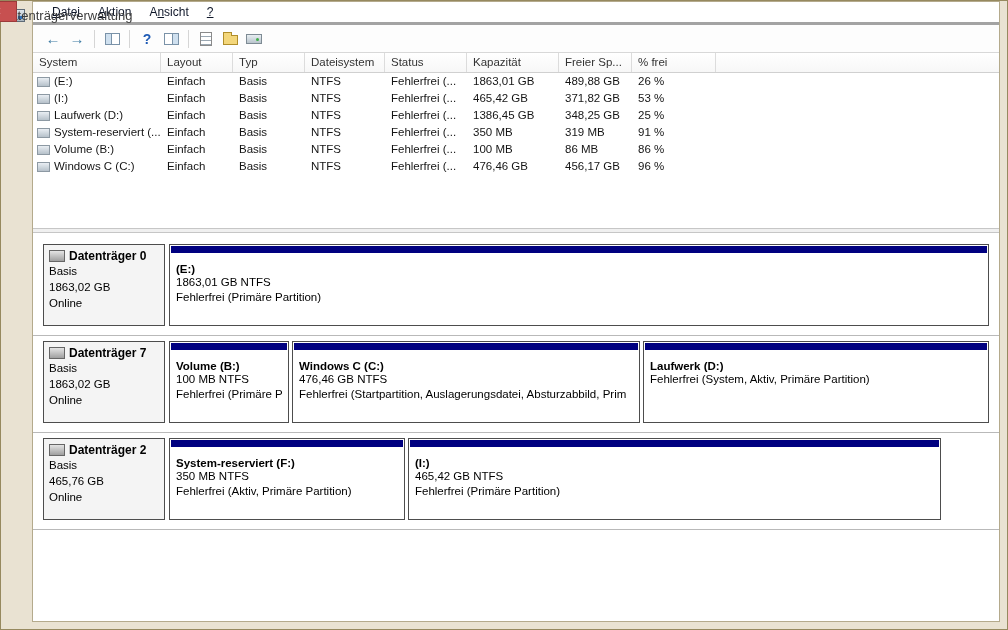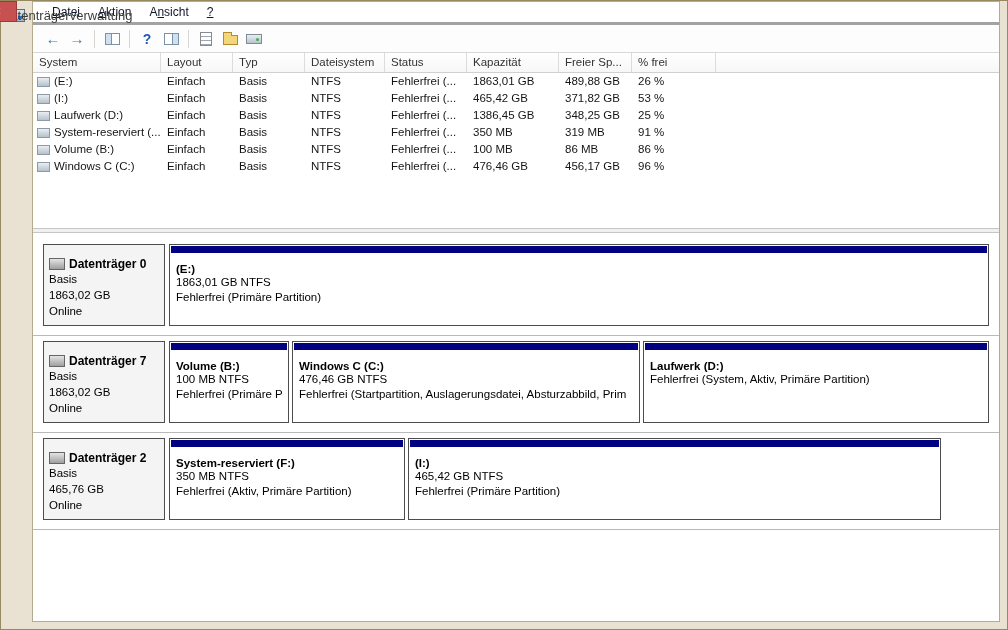--- a/index.html
+++ b/index.html
@@ -127,21 +127,21 @@
   }
   
   .graphic { flex:1; background:#fff; padding-top:6px; overflow:hidden; }
   .disk-row {
     display:flex; align-items:flex-start;
     padding:5px 10px 9px 10px; border-bottom:1px solid #b9b9b9;
   }
   .disk-label {
     flex:none; width:122px; height:82px;
     background:#f4f4f4; border:1px solid #4d4d4d;
-    padding:12px 5px; overflow:hidden;
+    padding:4px 5px; overflow:hidden;
   }
   .disk-name-line { display:flex; align-items:center; gap:4px; font-weight:bold; font-size:12px; white-space:nowrap; }
   .disk-ico {
     flex:none; width:16px; height:12px; border:1px solid #666;
     background:linear-gradient(#e4e4e4,#9f9f9f);
   }
   .disk-meta { font-size:11.5px; line-height:15px; margin-top:1px; white-space:nowrap; }
   .disk-meta:first-of-type { margin-top:3px; }
   .parts { flex:1; display:flex; gap:3px; margin-left:4px; }
   .part {

